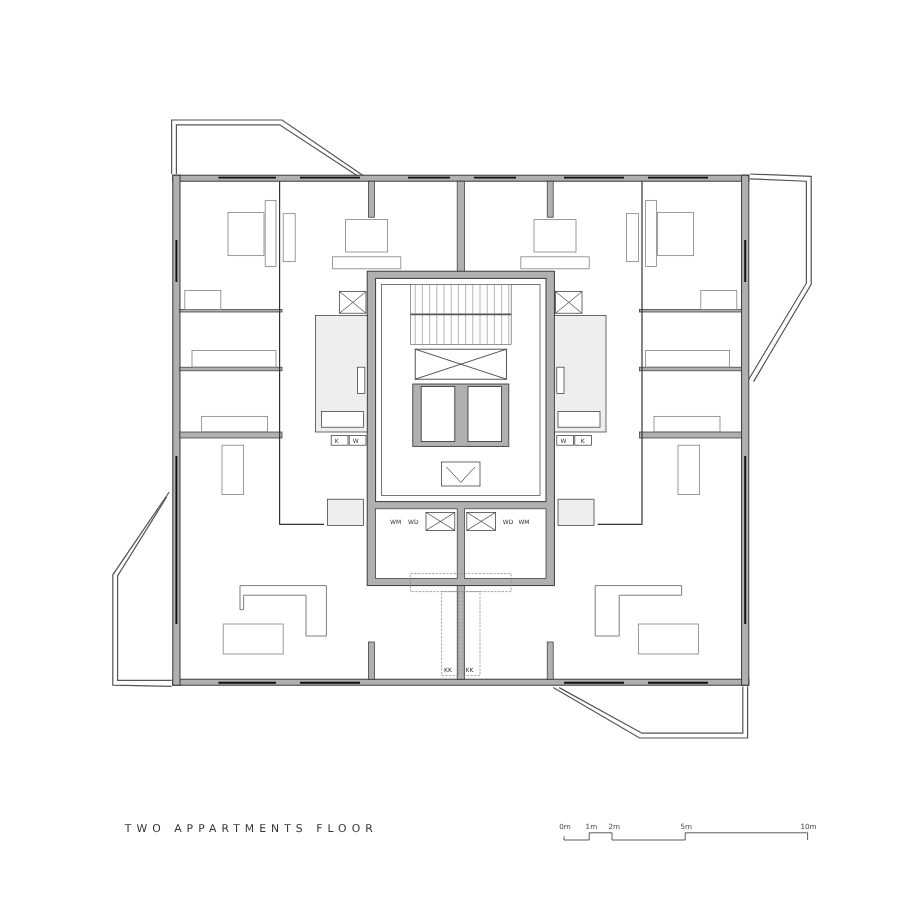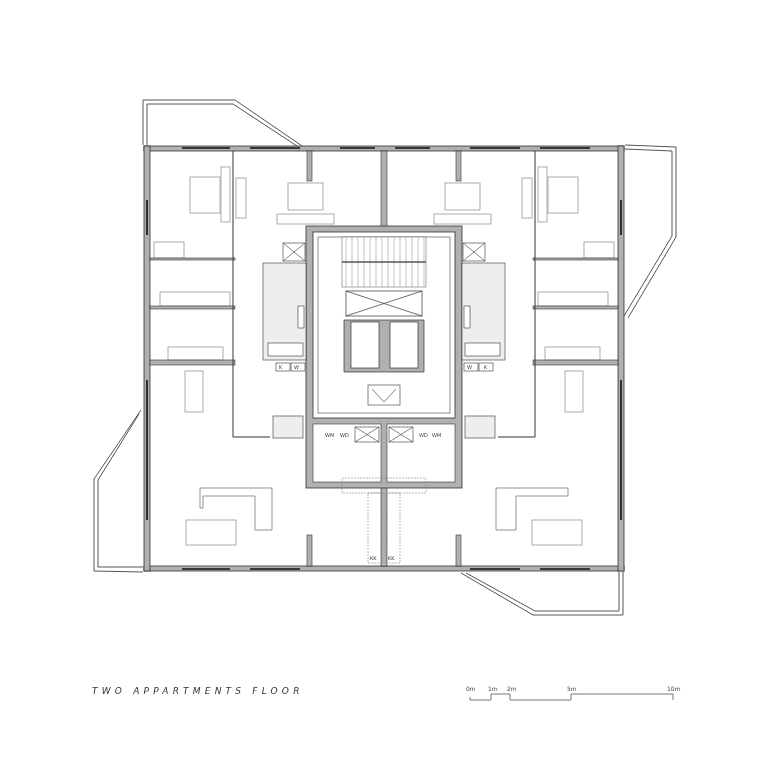--- a/index.html
+++ b/index.html
@@ -1,18 +1,18 @@
 <!DOCTYPE html>
 <html><head>
 <meta charset="utf-8">
 <style>
   html,body{margin:0;padding:0;background:#fff;}
   body{width:768px;height:768px;position:relative;overflow:hidden;font-family:"DejaVu Sans",sans-serif;}
   #plan{position:absolute;left:0;top:0;width:768px;height:768px;}
-  .title{position:absolute;left:92px;top:686px;font-size:9px;letter-spacing:4.2px;color:#333;font-family:"DejaVu Sans",sans-serif;font-style:italic;}
+  .title{position:absolute;left:104px;top:686px;font-size:9px;letter-spacing:4.2px;color:#333;font-family:"DejaVu Sans",sans-serif;}
   .sl{font-size:6px;fill:#444;font-family:"DejaVu Sans",sans-serif;}
   .lbl{font-size:5px;fill:#333;font-family:"DejaVu Sans",sans-serif;}
 </style>
 </head>
 <body>
 
 <svg id="plan" viewBox="0 0 768 768" xmlns="http://www.w3.org/2000/svg">
   <g fill="none" stroke="#555" stroke-width="1">
 
     <g>

